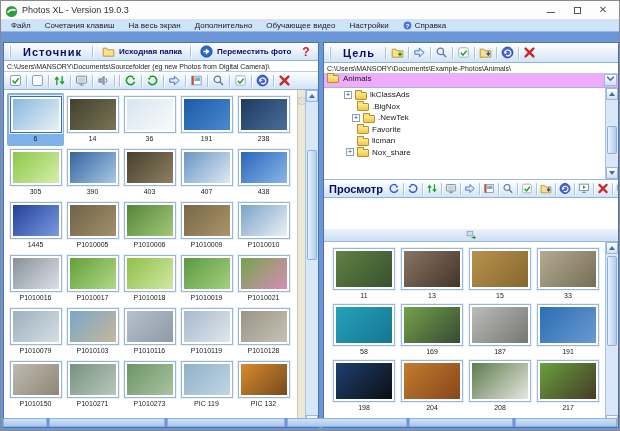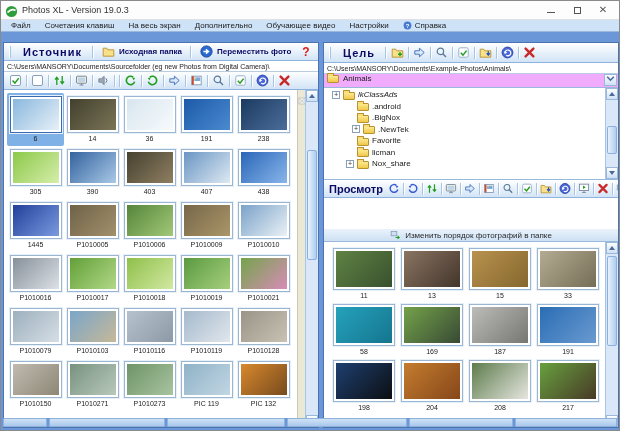--- a/index.html
+++ b/index.html
@@ -529,29 +529,24 @@
         <span class="dtext">Animals</span>
         <span class="dbtn">
             <span><svg viewBox="0 0 13 13" width="13" height="13" xmlns="http://www.w3.org/2000/svg">
                 <path d="M3.2 4.8 l3.3 3.4 3.3-3.4" stroke="#4a6a9a" stroke-width="1.6" fill="none"></path>
               </svg></span>
           </span>
       </div>
       <div class="treewrap">
         <div class="tree">
 
-        <div class="trow" style="padding-left: 8px; font-style: italic;">
+        <div class="trow" style="padding-left: 20px;">
               <span class="texp">+</span>
               <span class="tfold"></span>
               <span class="tlabel">lkClassAds</span>
-            </div>
-            <div class="trow" style="padding-left: 22px;">
-              <span class="texp" style="visibility: hidden;"></span>
-              <span class="tfold"></span>
-              <span class="tlabel">.android</span>
             </div>
             <div class="trow" style="padding-left: 22px;">
               <span class="texp" style="visibility: hidden;"></span>
               <span class="tfold"></span>
               <span class="tlabel">.BigNox</span>
             </div>
             <div class="trow" style="padding-left: 28px;">
               <span class="texp">+</span>
               <span class="tfold"></span>
               <span class="tlabel">.NewTek</span>
@@ -678,21 +673,20 @@
                 <path d="M6.6 10 h4.2 M9 8.2 l1.9 1.8 -1.9 1.8" stroke="#1f9e1f" stroke-width="1.2" fill="none"></path>
               </svg>
             </span>
           </span>
       </div>
       <div class="reorder">
         <span><svg viewBox="0 0 13 13" width="13" height="13" xmlns="http://www.w3.org/2000/svg">
               <rect x="1.4" y="2.8" width="6.6" height="5.2" fill="#cfe0f0" stroke="#8aa0b8"></rect>
               <path d="M6.6 10 h4.2 M9 8.2 l1.9 1.8 -1.9 1.8" stroke="#1f9e1f" stroke-width="1.2" fill="none"></path>
             </svg></span>
-        <span>Изменить порядок фотографий в папке</span>
       </div>
       <div class="gridwrap">
         <div class="grid">
 
         <div class="cell">
               <div class="thumbwrap">
                 <div class="thumb" style="background: linear-gradient(135deg, rgb(95, 130, 68), rgb(57, 81, 46));"></div>
               </div>
               <div class="cl">11</div>
             </div>

